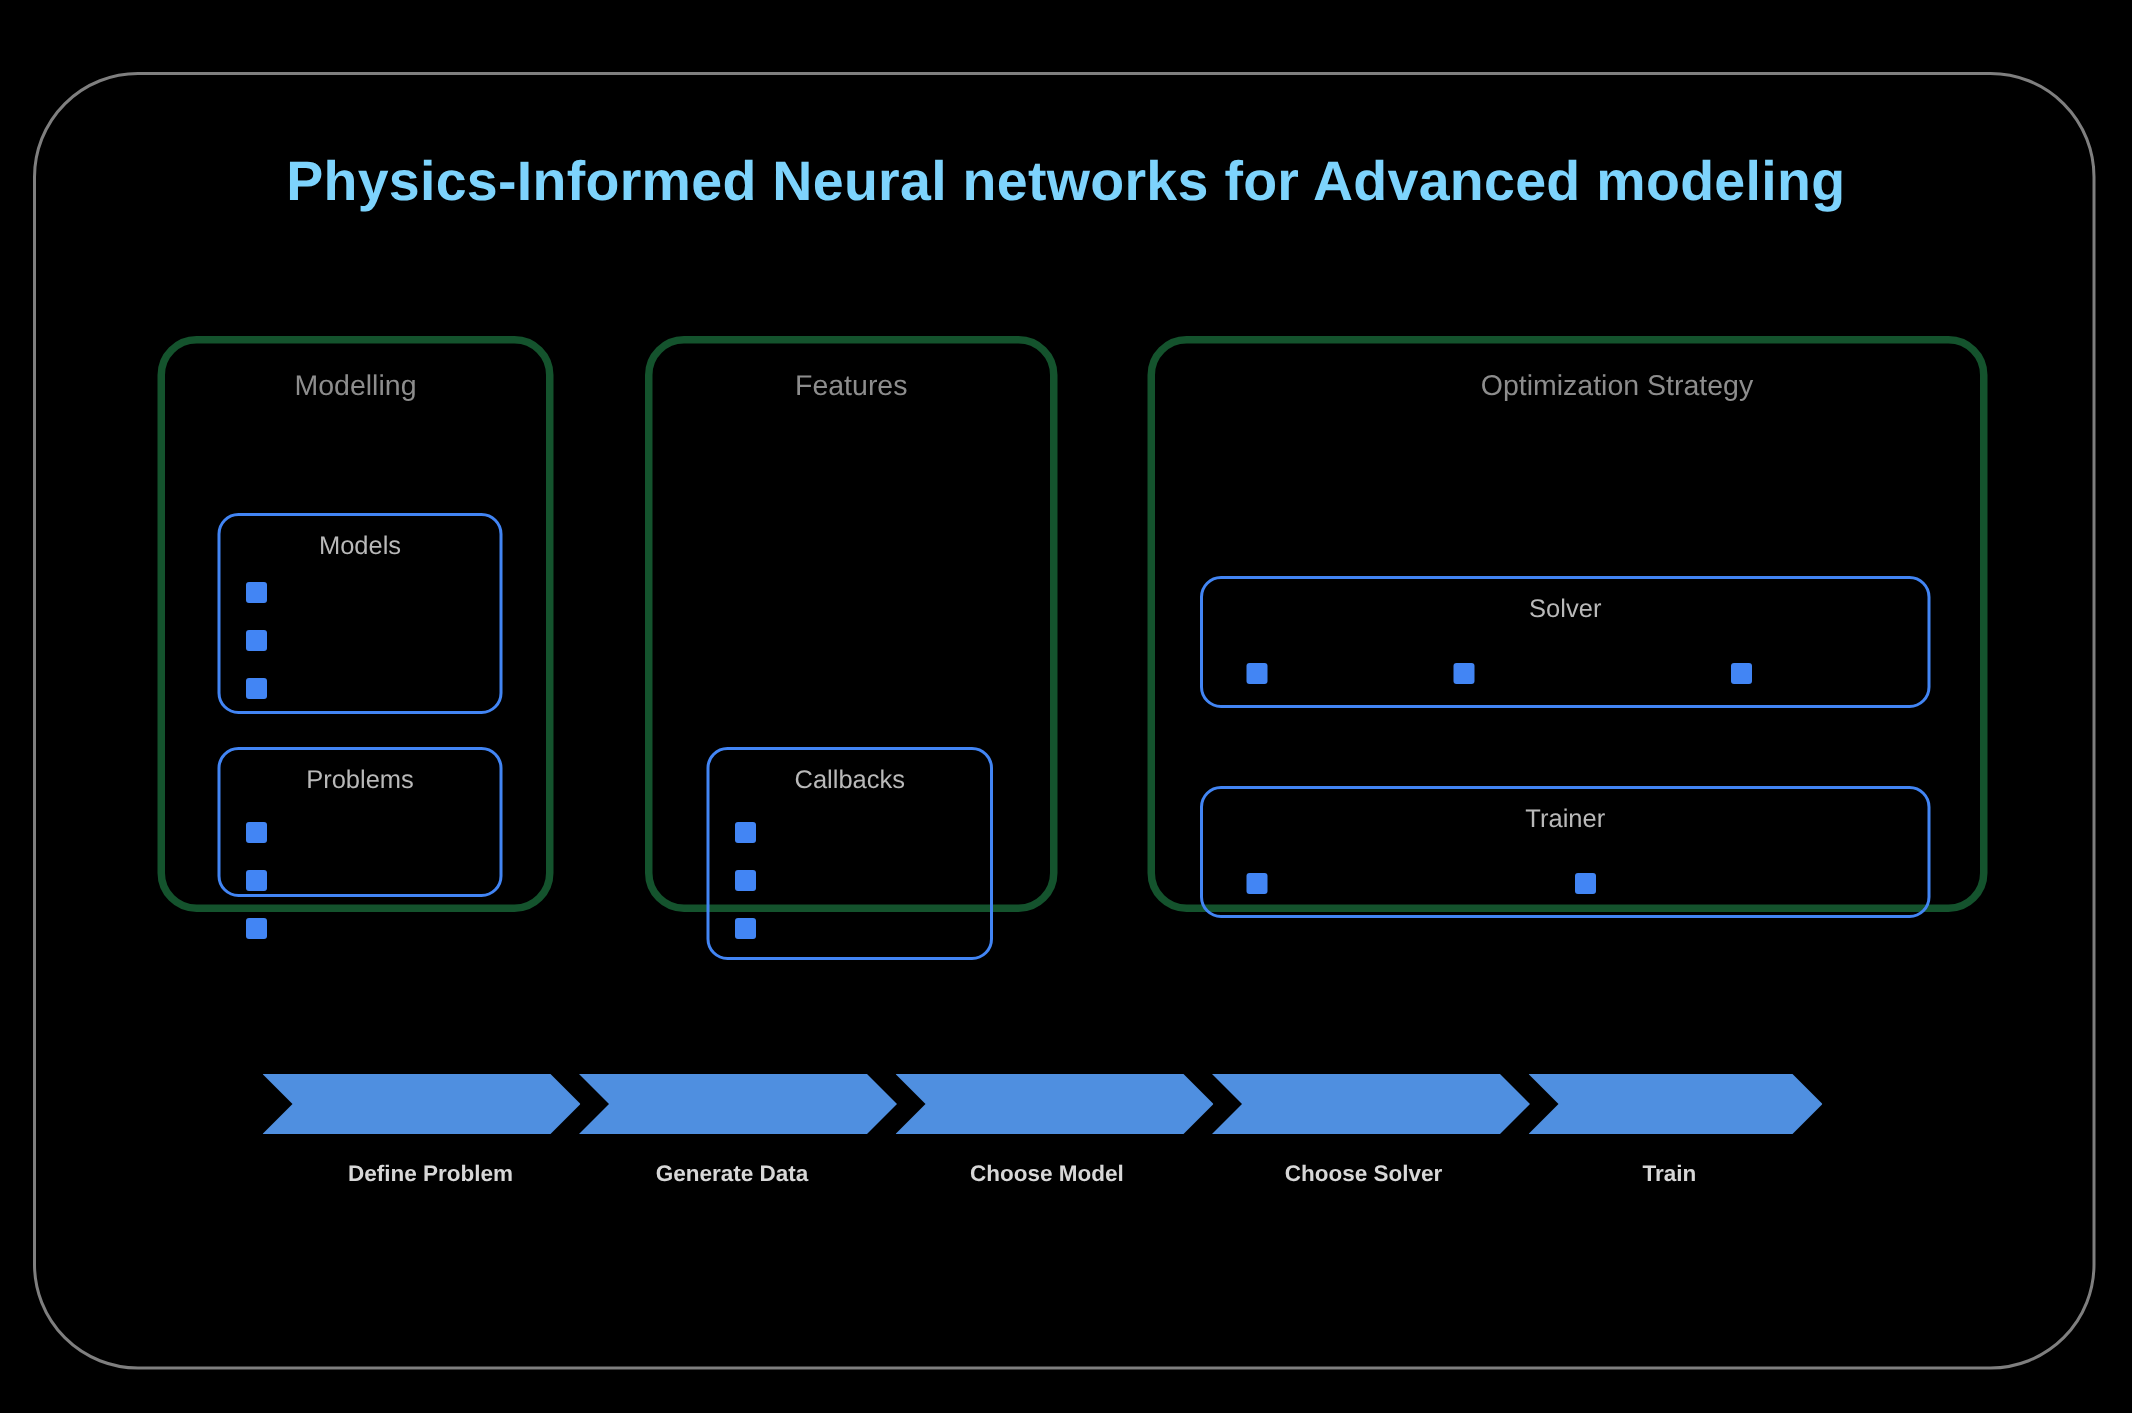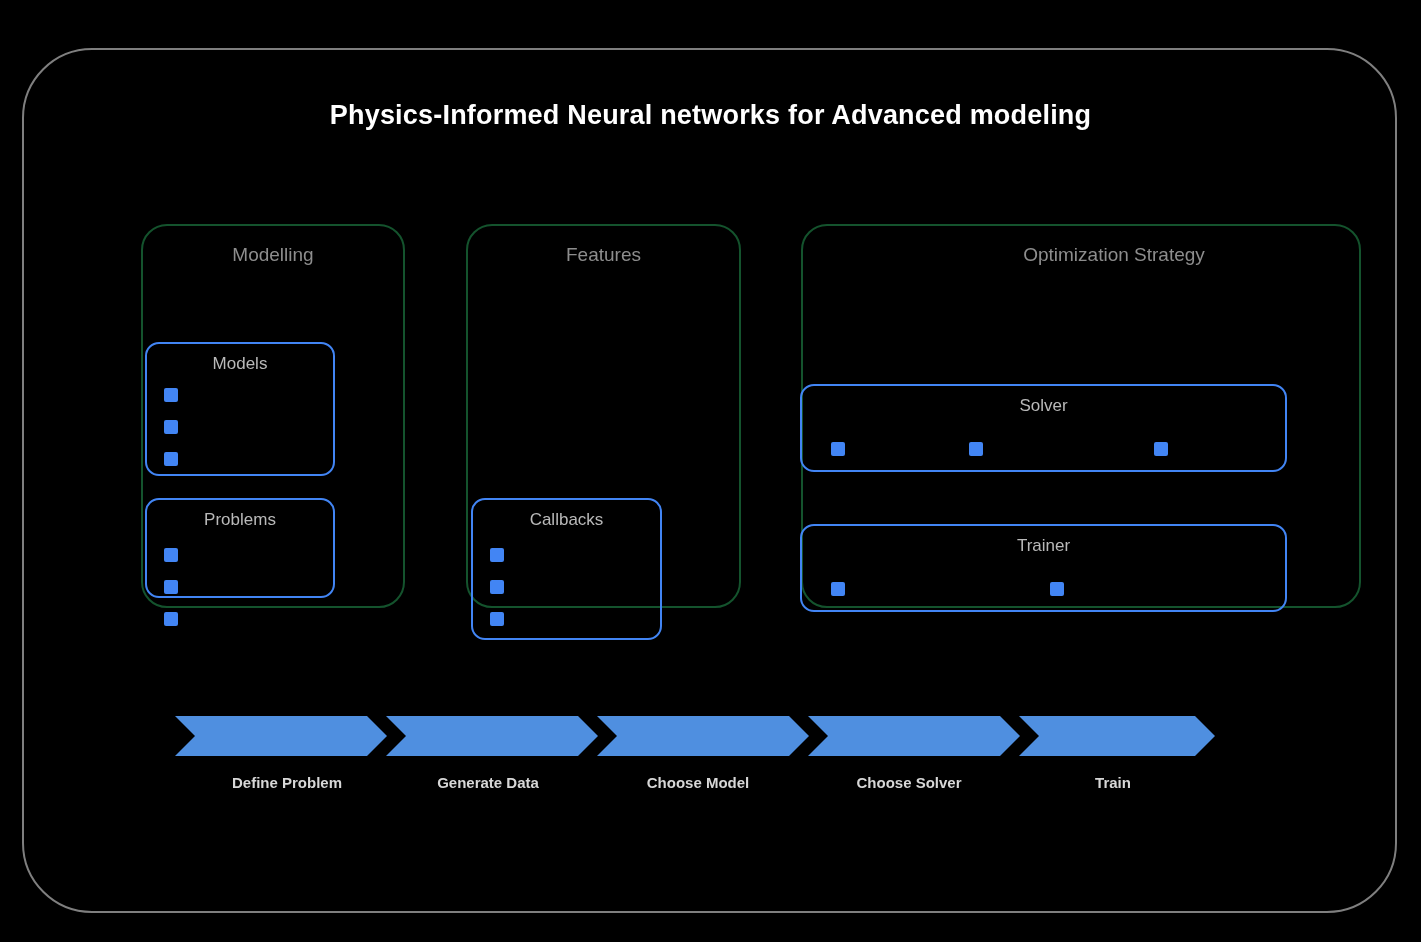--- a/index.html
+++ b/index.html
@@ -33,33 +33,32 @@
     border-radius: 70px;
     box-sizing: border-box;
   }
 
   .main-title {
     position: absolute;
     left: 0;
     top: 100px;
     width: 1421px;
     text-align: center;
-    color: #ffffff;
-    font-size: 27px;
+    color: #7dd3fc;
+    font-size: 37px;
     font-weight: bold;
     letter-spacing: 0.2px;
   }
 
   
   .group-box {
     position: absolute;
-    border: 2px solid #14532d;
+    border: 5px solid #14532d;
     border-radius: 26px;
     box-sizing: border-box;
-    margin-left: 36px;
   }
   .group-title {
     position: absolute;
     width: 100%;
     text-align: center;
     top: 18px;
     color: #8d8d8d;
     font-size: 19px;
   }
 

